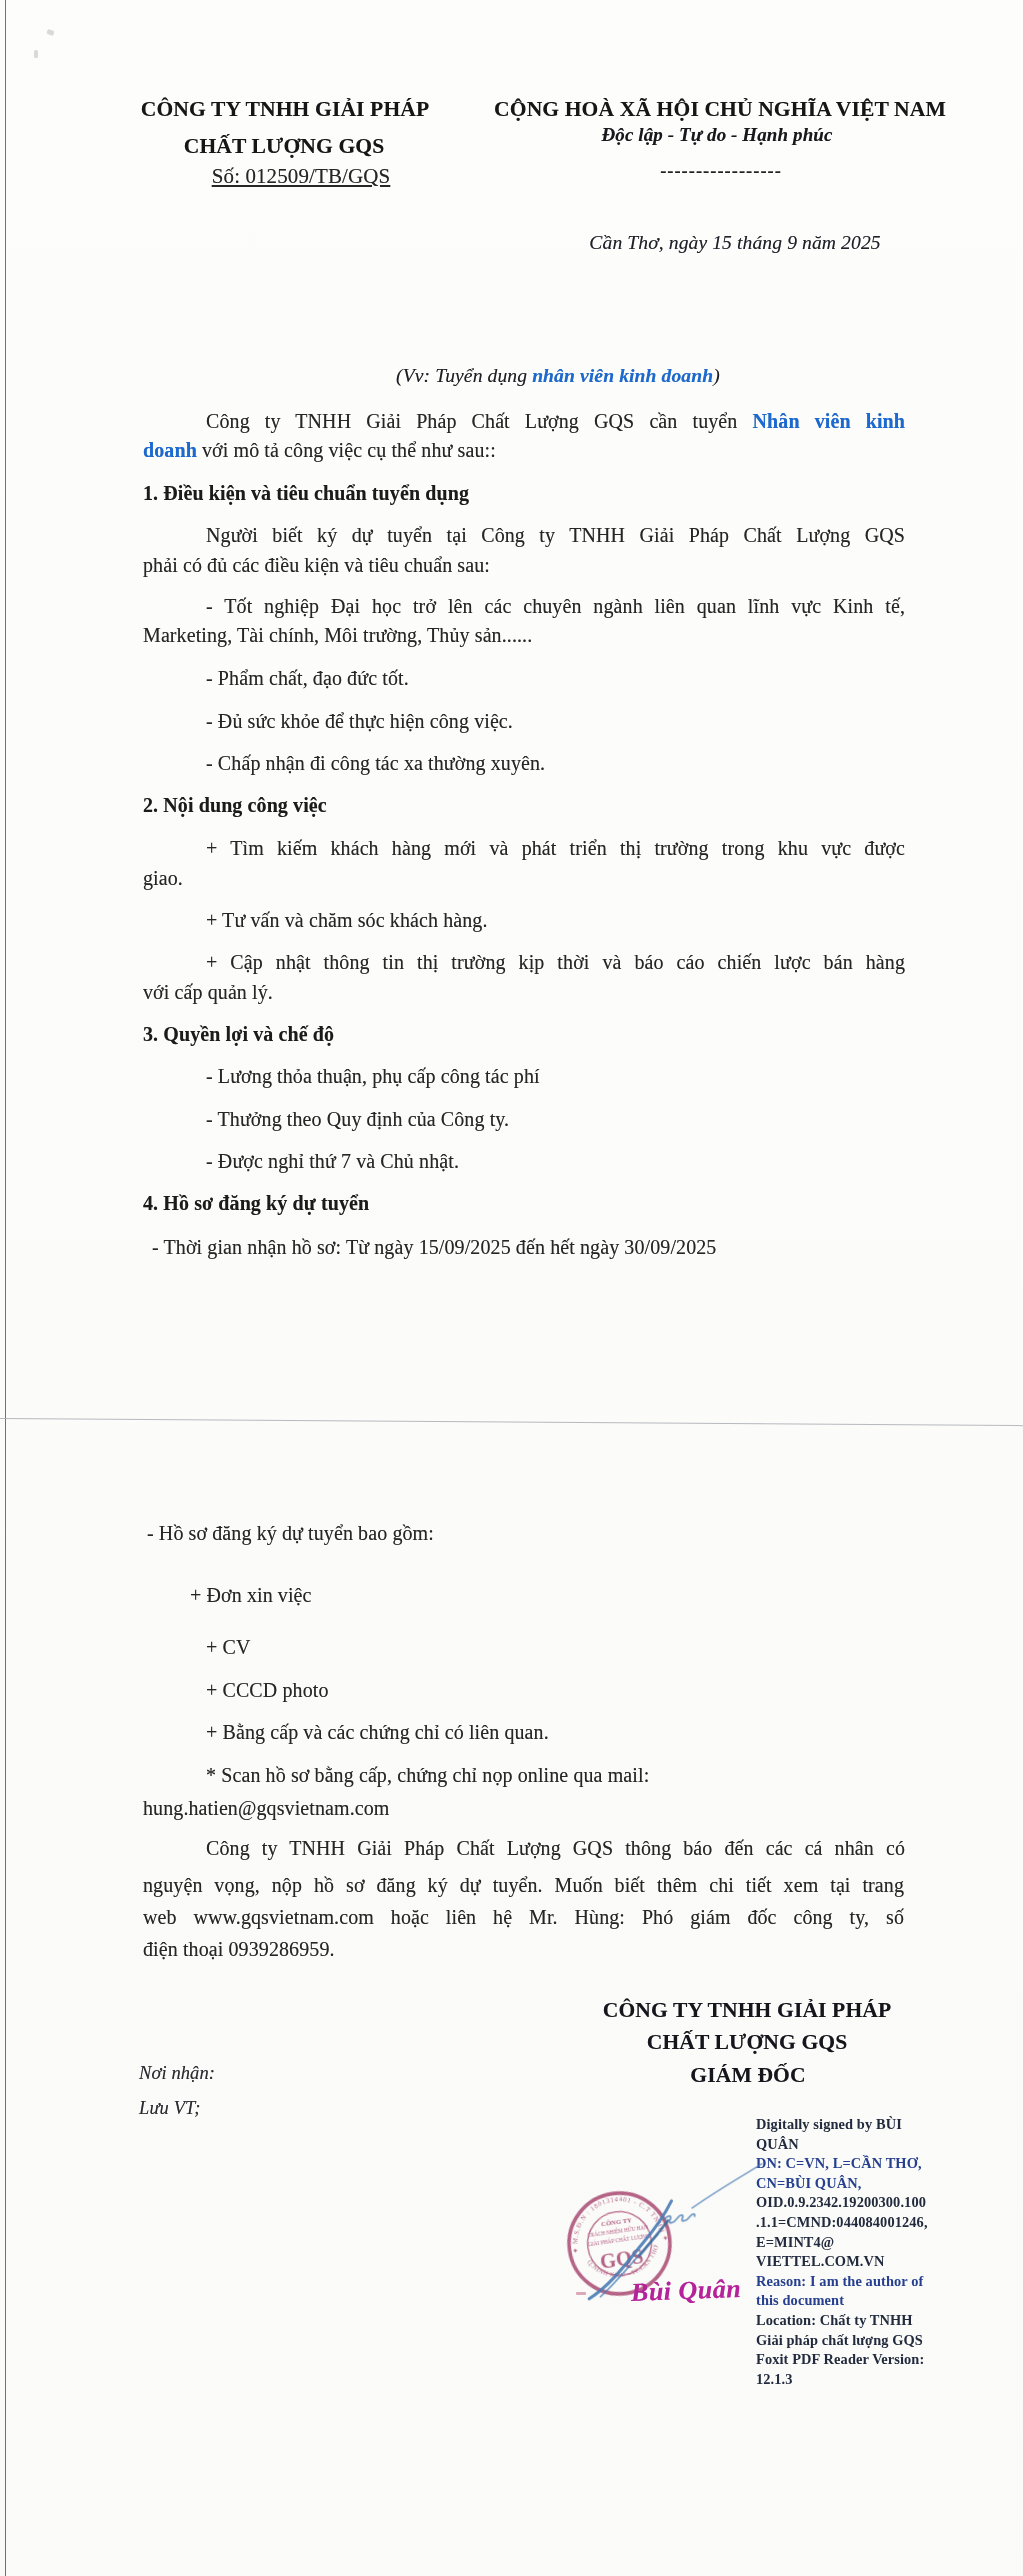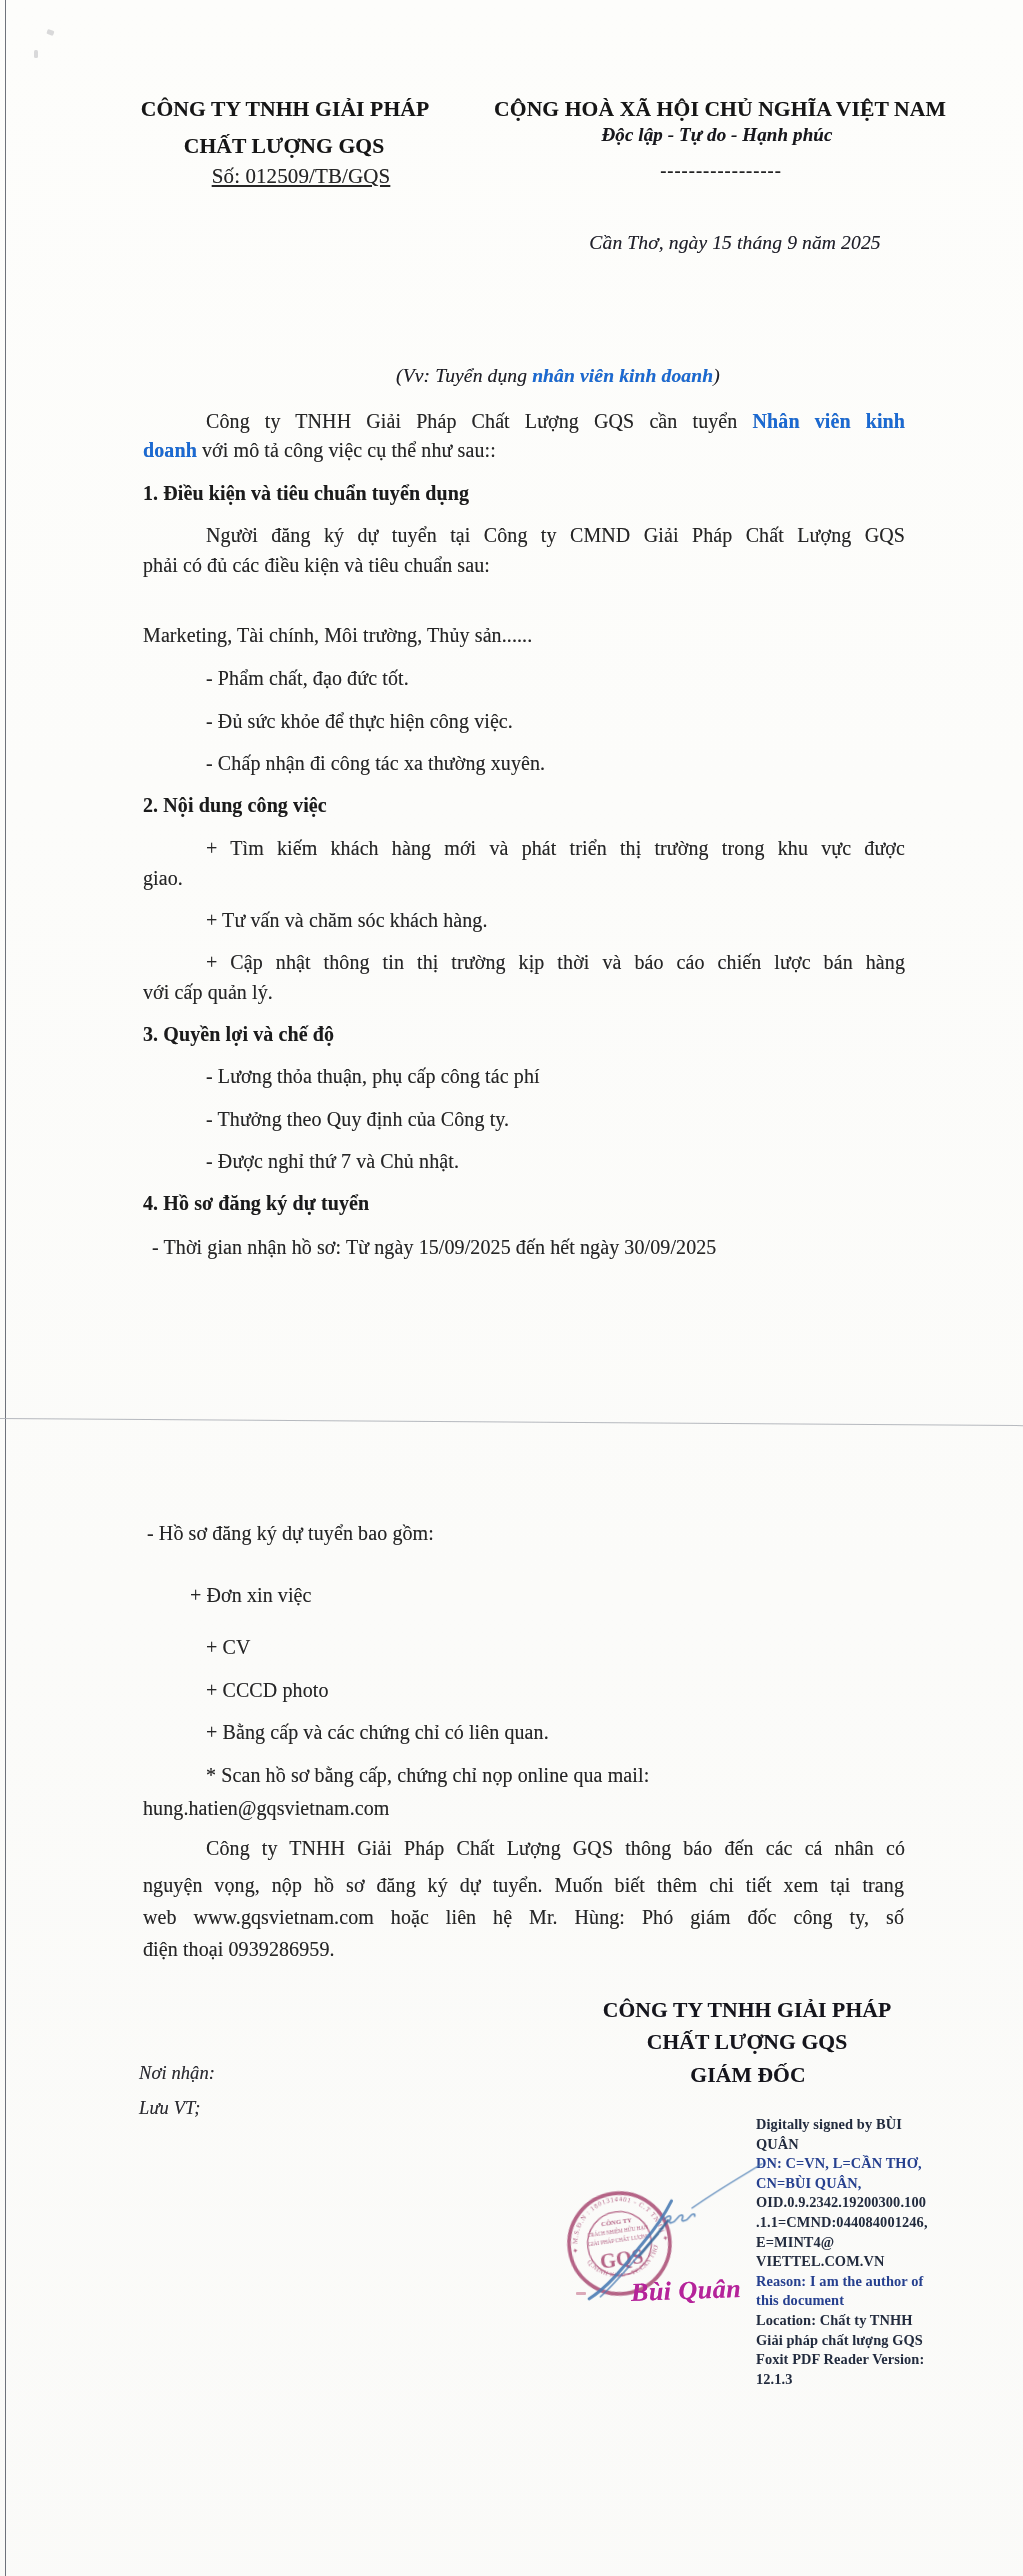--- a/index.html
+++ b/index.html
@@ -72,22 +72,23 @@
   </div>
 
   <div class="ln just" style="left:206px;top:410px;width:699px;">
     <span>Công ty TNHH Giải Pháp Chất Lượng GQS cần tuyển </span><span class="blue">Nhân viên kinh</span>
   </div>
   <div class="ln" style="left:143px;top:439px;">
     <span class="blue">doanh</span><span> với mô tả công việc cụ thể như sau::</span>
   </div>
 
   <div class="ln b" style="left:143px;top:482px;">1. Điều kiện và tiêu chuẩn tuyển dụng</div>
-  <div class="ln just" style="left:206px;top:524px;width:699px;">Người đăng ký dự tuyển tại Công ty CMND Giải Pháp Chất Lượng GQS</div>
+  <div class="ln just" style="left:206px;top:524px;width:699px;">Người biết ký dự tuyển tại Công ty TNHH Giải Pháp Chất Lượng GQS</div>
   <div class="ln" style="left:143px;top:554px;">phải có đủ các điều kiện và tiêu chuẩn sau:</div>
+  <div class="ln just" style="left:206px;top:595px;width:699px;">- Tốt nghiệp Đại học trở lên các chuyên ngành liên quan lĩnh vực Kinh tế,</div>
   <div class="ln" style="left:143px;top:624px;">Marketing, Tài chính, Môi trường, Thủy sản......</div>
   <div class="ln" style="left:206px;top:667px;">- Phẩm chất, đạo đức tốt.</div>
   <div class="ln" style="left:206px;top:710px;">- Đủ sức khỏe để thực hiện công việc.</div>
   <div class="ln" style="left:206px;top:752px;">- Chấp nhận đi công tác xa thường xuyên.</div>
   <div class="ln b" style="left:143px;top:794px;">2. Nội dung công việc</div>
   <div class="ln just" style="left:206px;top:837px;width:699px;">+ Tìm kiếm khách hàng mới và phát triển thị trường trong khu vực được</div>
   <div class="ln" style="left:143px;top:867px;">giao.</div>
   <div class="ln" style="left:206px;top:909px;">+ Tư vấn và chăm sóc khách hàng.</div>
   <div class="ln just" style="left:206px;top:951px;width:699px;">+ Cập nhật thông tin thị trường kịp thời và báo cáo chiến lược bán hàng</div>
   <div class="ln" style="left:143px;top:981px;">với cấp quản lý.</div>

